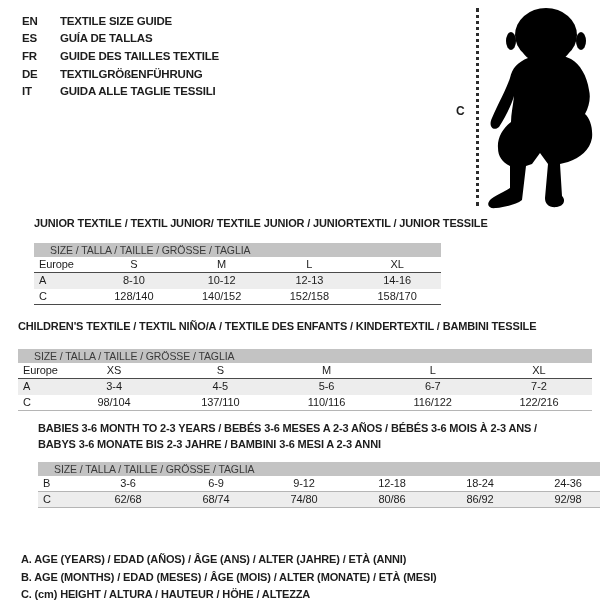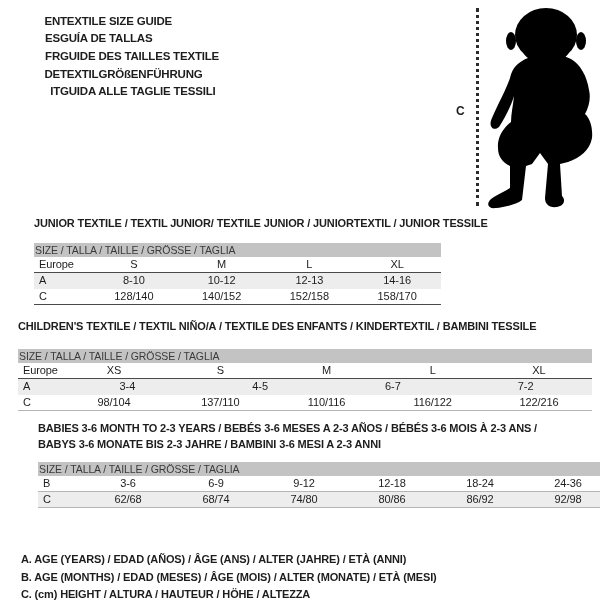--- a/index.html
+++ b/index.html
@@ -9,36 +9,36 @@
   *{box-sizing:border-box;}
   html,body{margin:0;padding:0;}
   body{
     width:600px;height:600px;position:relative;overflow:hidden;
     background:var(--bg);color:var(--text);
     font-family:"Liberation Sans", sans-serif;
   }
   
   .legend{position:absolute;left:22px;top:12px;}
   .legend-row{display:flex;height:17.6px;align-items:center;
-    font-weight:bold;font-size:11.5px;letter-spacing:-0.2px;white-space:nowrap;text-align:right;}
+    font-weight:bold;font-size:11.5px;letter-spacing:-0.2px;white-space:nowrap;}
   .legend-code{width:38px;}
   
   .figure-line{position:absolute;left:476px;top:8px;height:198px;width:0;
     border-left:3px dotted #2b2b2b;}
   .figure-label{position:absolute;left:456px;top:104px;
     font-weight:bold;font-size:12px;}
   .silhouette{position:absolute;left:484px;top:4px;}
   
   .section{position:absolute;left:18px;}
   .sec1{top:216px;width:407px;margin-left:16px;}
   .sec2{top:319px;width:574px;}
   .sec3{top:421px;width:574px;margin-left:20px;}
   .sec-title-line{font-weight:bold;font-size:11px;letter-spacing:-0.15px;
     line-height:15.5px;white-space:nowrap;}
-  .size-bar{background:var(--bar);height:14px;line-height:14px;padding-left:1px;
+  .size-bar{background:var(--bar);height:14px;line-height:14px;padding-left:16px;
     font-size:10.5px;color:var(--barText);letter-spacing:-0.1px;}
   .sec1 .size-bar{margin-top:11px;}
   .sec2 .size-bar{margin-top:14px;}
   .sec3 .size-bar{margin-top:10px;}
   .trow{display:flex;height:16px;line-height:15px;font-size:11px;
     letter-spacing:-0.1px;border-bottom:1px solid transparent;}
   .trow.zebra{background:var(--zebra);}
   .trow.rule-heavy{border-bottom:1px solid var(--heavy);}
   .trow.rule-light{border-bottom:1px solid var(--light);}
   .tlabel{padding-left:5px;}
@@ -150,20 +150,21 @@
         <span class="tval">XS</span>
         <span class="tval">S</span>
         <span class="tval">M</span>
         <span class="tval">L</span>
         <span class="tval">XL</span>
       </div>
       <div class="trow zebra">
         <span class="tlabel">A</span>
         <span class="tval">3-4</span>
         <span class="tval">4-5</span>
+        <span class="tval">5-6</span>
         <span class="tval">6-7</span>
         <span class="tval">7-2</span>
       </div>
       <div class="trow rule-light">
         <span class="tlabel">C</span>
         <span class="tval">98/104</span>
         <span class="tval">137/110</span>
         <span class="tval">110/116</span>
         <span class="tval">116/122</span>
         <span class="tval">122/216</span>

